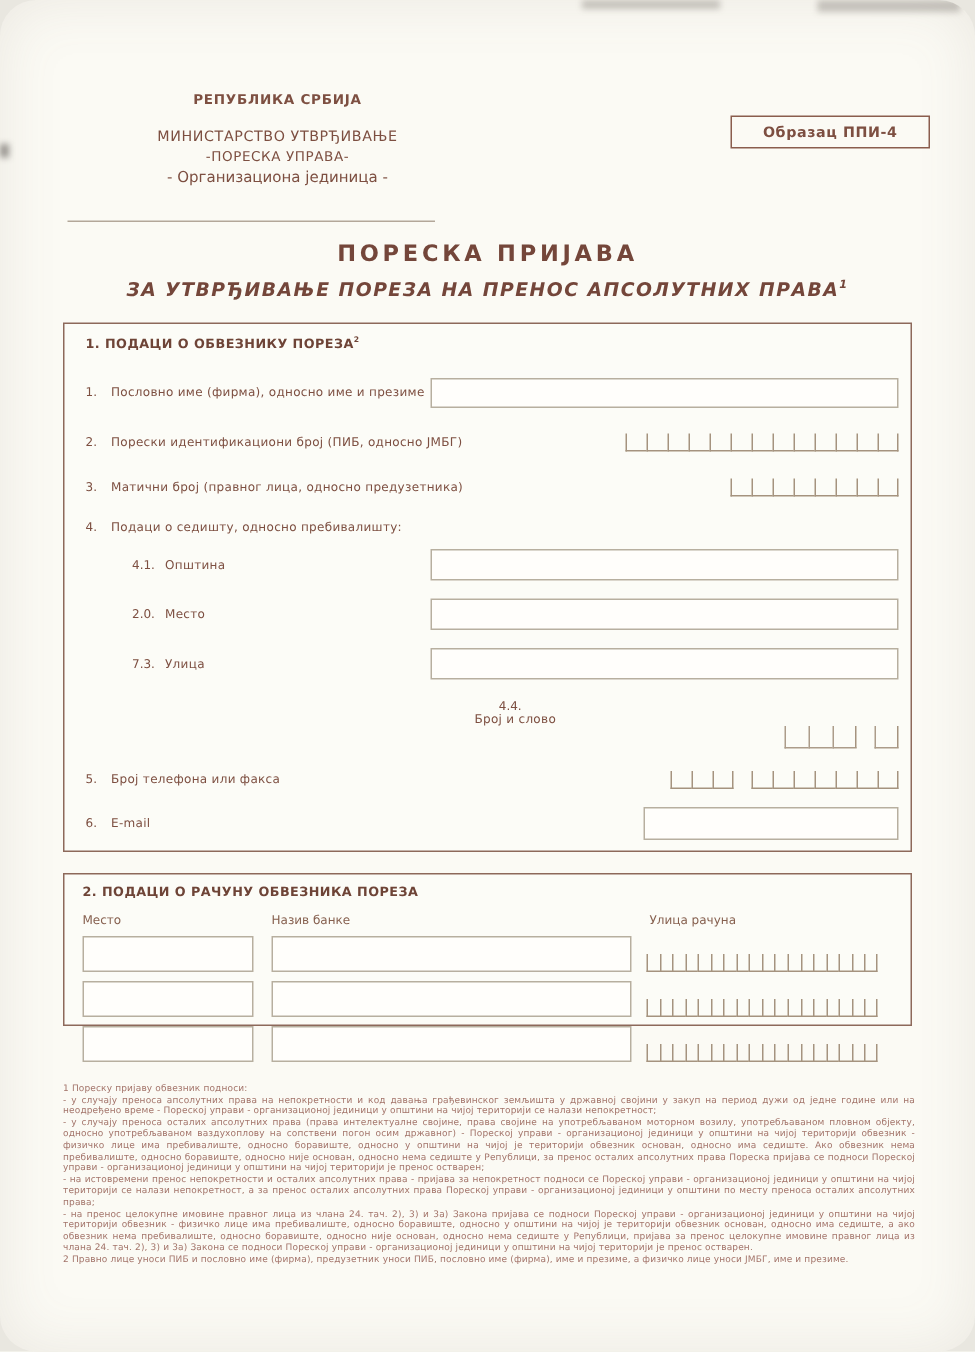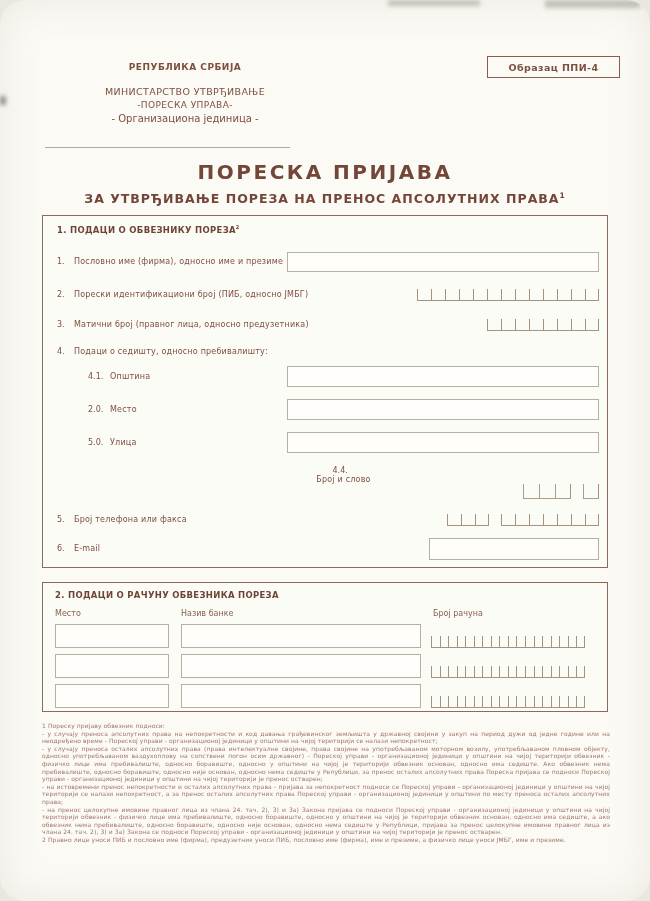--- a/index.html
+++ b/index.html
@@ -22,35 +22,35 @@
   .smudge.s3{ left:0; top:96px; width:6px; height:9px; background:rgba(40,35,30,.45); }
 
   
   .hdr{ position:absolute; top:62px; left:70px; width:230px; text-align:center; }
   .hdr .republic{ font-size:9px; font-weight:bold; letter-spacing:.5px; margin-bottom:14px;}
   .hdr .ministry{ font-size:9.5px; margin-bottom:3px; letter-spacing:.4px;}
   .hdr .admin{ font-size:9px; margin-bottom:3px; letter-spacing:.4px;}
   .hdr .orgunit{ font-size:10px; }
   .hdr-line{ position:absolute; top:147px; left:45px; width:245px; border-bottom:1px solid #b3a799; }
   .form-code-box{
-    position:absolute; top:56px; left:487px; width:133px; height:22px;
+    position:absolute; top:77px; left:487px; width:133px; height:22px;
     border:1.5px solid #8a5d4d; display:flex; align-items:center; justify-content:center;
     font-size:9.5px; font-weight:bold; letter-spacing:.4px;
   }
 
   
   .title{ position:absolute; top:160px; left:0; width:650px; text-align:center; color:#74463a;}
-  .title .main{ font-size:20px; font-weight:bold; letter-spacing:2.5px; }
-  .title .sub{ font-size:12.5px; font-weight:bold; letter-spacing:1px; margin-top:7px; }
+  .title .main{ font-size:15px; font-weight:bold; letter-spacing:2.5px; }
+  .title .sub{ font-size:12.5px; font-weight:bold; letter-spacing:1px; margin-top:7px;font-style:italic; }
   sup{ font-size:.6em; vertical-align:super; }
 
   
   .sect{ position:absolute; left:42px; width:566px; border:1.2px solid #8d695a; background:rgba(255,255,252,.35); }
   .sect1{ top:215px; height:353px; padding:8px 8px 0 14px; }
-  .sect2{ top:582px; height:130px; padding:7px 8px 0 12px; }
+  .sect2{ top:582px; height:102px; padding:7px 8px 0 12px; }
   .sect-heading{ font-size:8.5px; font-weight:bold; letter-spacing:.3px; color:#6e4437; }
 
   .frow{ display:flex; align-items:center; }
   .fnum{ width:17px; font-size:8px; flex:none; }
   .flabel{ font-size:8px; letter-spacing:.2px;text-align:center; }
   .fright{ margin-left:auto; }
 
   .tbox{ border:1px solid #b7af9f; background:#fffefb; }
   .tbox.wide{ width:312px; height:20px; }
   .tbox.email{ width:170px; height:22px; }
@@ -164,21 +164,21 @@
       <span class="fright tbox wide" style="height:21px;"></span>
     </div>
 
     <div class="frow sub4" style="margin-top:12px;">
       <span class="fnum" style="width:22px;">2.0.</span>
       <span class="flabel">Место</span>
       <span class="fright tbox wide" style="height:21px;"></span>
     </div>
 
     <div class="frow sub4" style="margin-top:12px;">
-      <span class="fnum" style="width:22px;">5.0.</span>
+      <span class="fnum" style="width:22px;">7.3.</span>
       <span class="flabel">Улица</span>
       <span class="fright tbox wide" style="height:21px;"></span>
     </div>
 
     <div class="frow sub4" style="margin-top:13px;flex-direction:column;">
       <span class="fnum" style="width:22px;">4.4.</span>
       <span class="flabel">Број и слово</span>
       <span class="fright comb-row big">
           <span class="comb-group">
             <span class="cellc"></span>
@@ -219,21 +219,21 @@
       <span class="fright tbox email"></span>
     </div>
   </div>
 
   <div class="sect sect2">
     <div class="sect-heading">2. ПОДАЦИ О РАЧУНУ ОБВЕЗНИКА ПОРЕЗА</div>
 
     <div class="s2cols">
       <span class="s2col-place">Место</span>
       <span class="s2col-bank">Назив банке</span>
-      <span class="s2col-acct">Број рачуна</span>
+      <span class="s2col-acct">Улица рачуна</span>
     </div>
 
     <div class="s2row">
       <span class="tbox place-box"></span>
       <span class="tbox bank-box"></span>
       <span class="acct-wrap">
           <span class="comb-row small">
             <span class="comb-group">
               <span class="cellc"></span>
               <span class="cellc"></span>

